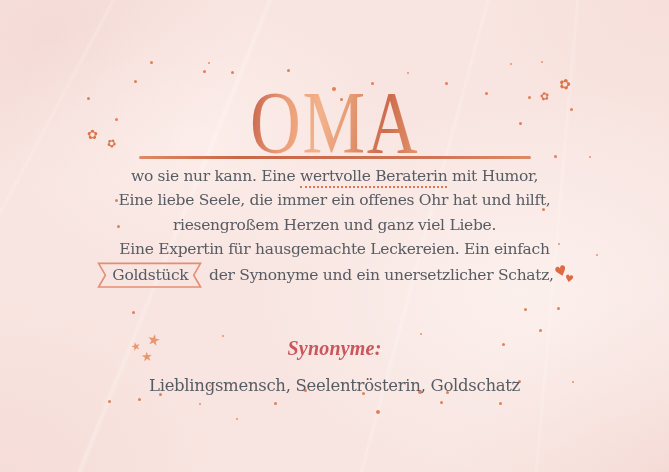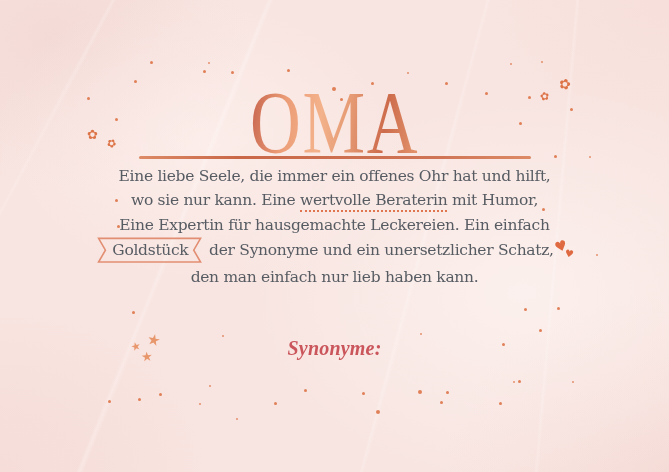--- a/index.html
+++ b/index.html
@@ -131,25 +131,26 @@
       <span class="glyph star" style="left: 141px; top: 350px; font-size: 13px; transform: rotate(-5deg);">★</span>
     </div>
 
   <header class="header">
     <span class="title">OMA</span>
   </header>
 
   <div class="rule"></div>
 
   <main class="definition" id="definition">
+      <div class="def-line"><span>wo sie nur kann. Eine </span><span class="u-dotted">wertvolle Beraterin</span><span> mit Humor,</span></div>
       <div class="def-line"><span>Eine liebe Seele, die immer ein offenes Ohr hat und hilft,</span></div>
-      <div class="def-line"><span>wo sie nur kann. Eine </span><span class="u-dotted">wertvolle Beraterin</span><span> mit Humor,</span></div>
+      <div class="def-line"><span>riesengroßem Herzen und ganz viel Liebe.</span></div>
       <div class="def-line"><span>Eine Expertin für hausgemachte Leckereien. Ein einfach</span></div>
       <div class="def-line"><span class="banner"><svg class="banner-svg" viewBox="0 0 100 28" preserveAspectRatio="none" aria-hidden="true">
             <polygon points="1.5,1.5 98.5,1.5 92,14 98.5,26.5 1.5,26.5 8,14" fill="none" stroke="#e28e72" stroke-width="1.6" vector-effect="non-scaling-stroke"></polygon>
           </svg><span class="banner-text">Goldstück</span></span><span> der Synonyme und ein unersetzlicher Schatz,</span><span class="heart-inline h1">♥</span><span class="heart-inline h2">♥</span></div>
-      <div class="def-line"><span>den man einfach nur lieb haben kann.</span></div>
     </main>
 
   <section class="synonyms">
     <div class="syn-heading">Synonyme:</div>
+    <div class="syn-list">Lieblingsmensch, Seelentrösterin, Goldschatz</div>
   </section>
 </div>
 
 </body></html>

